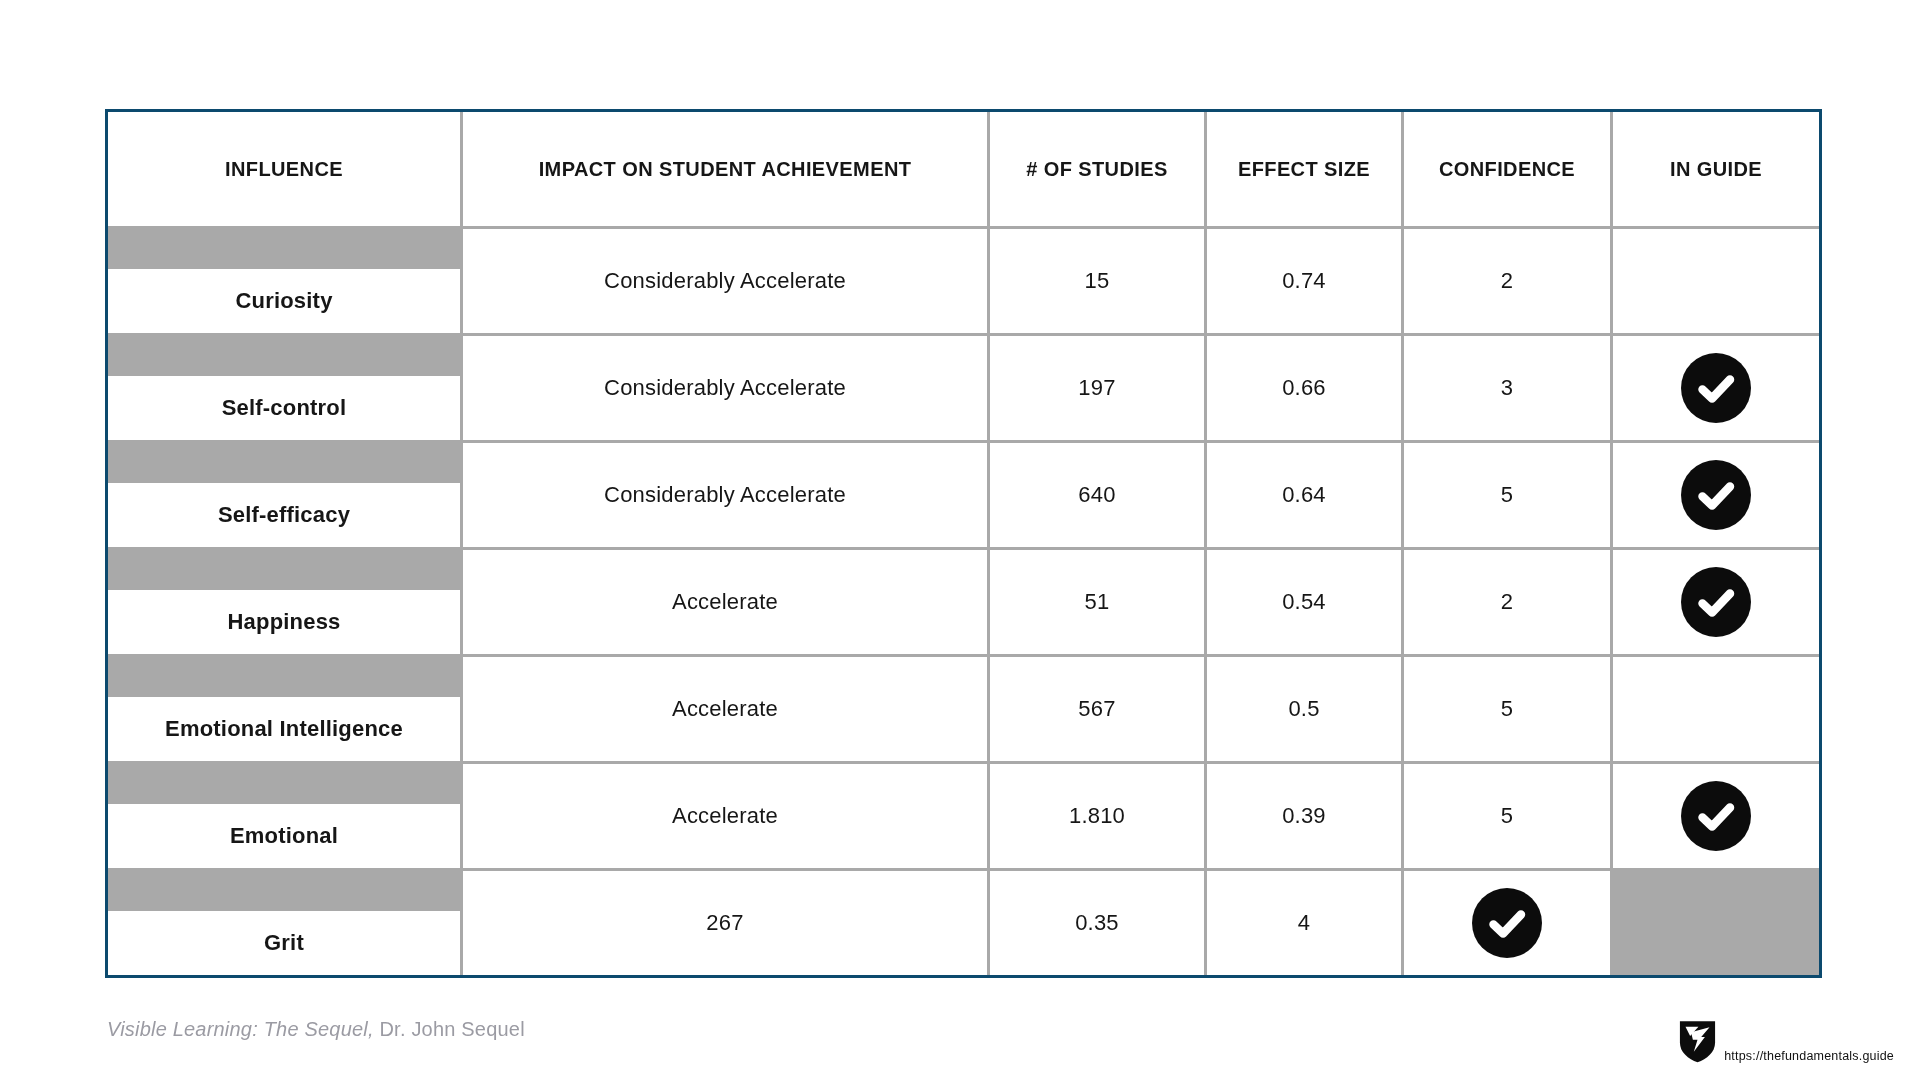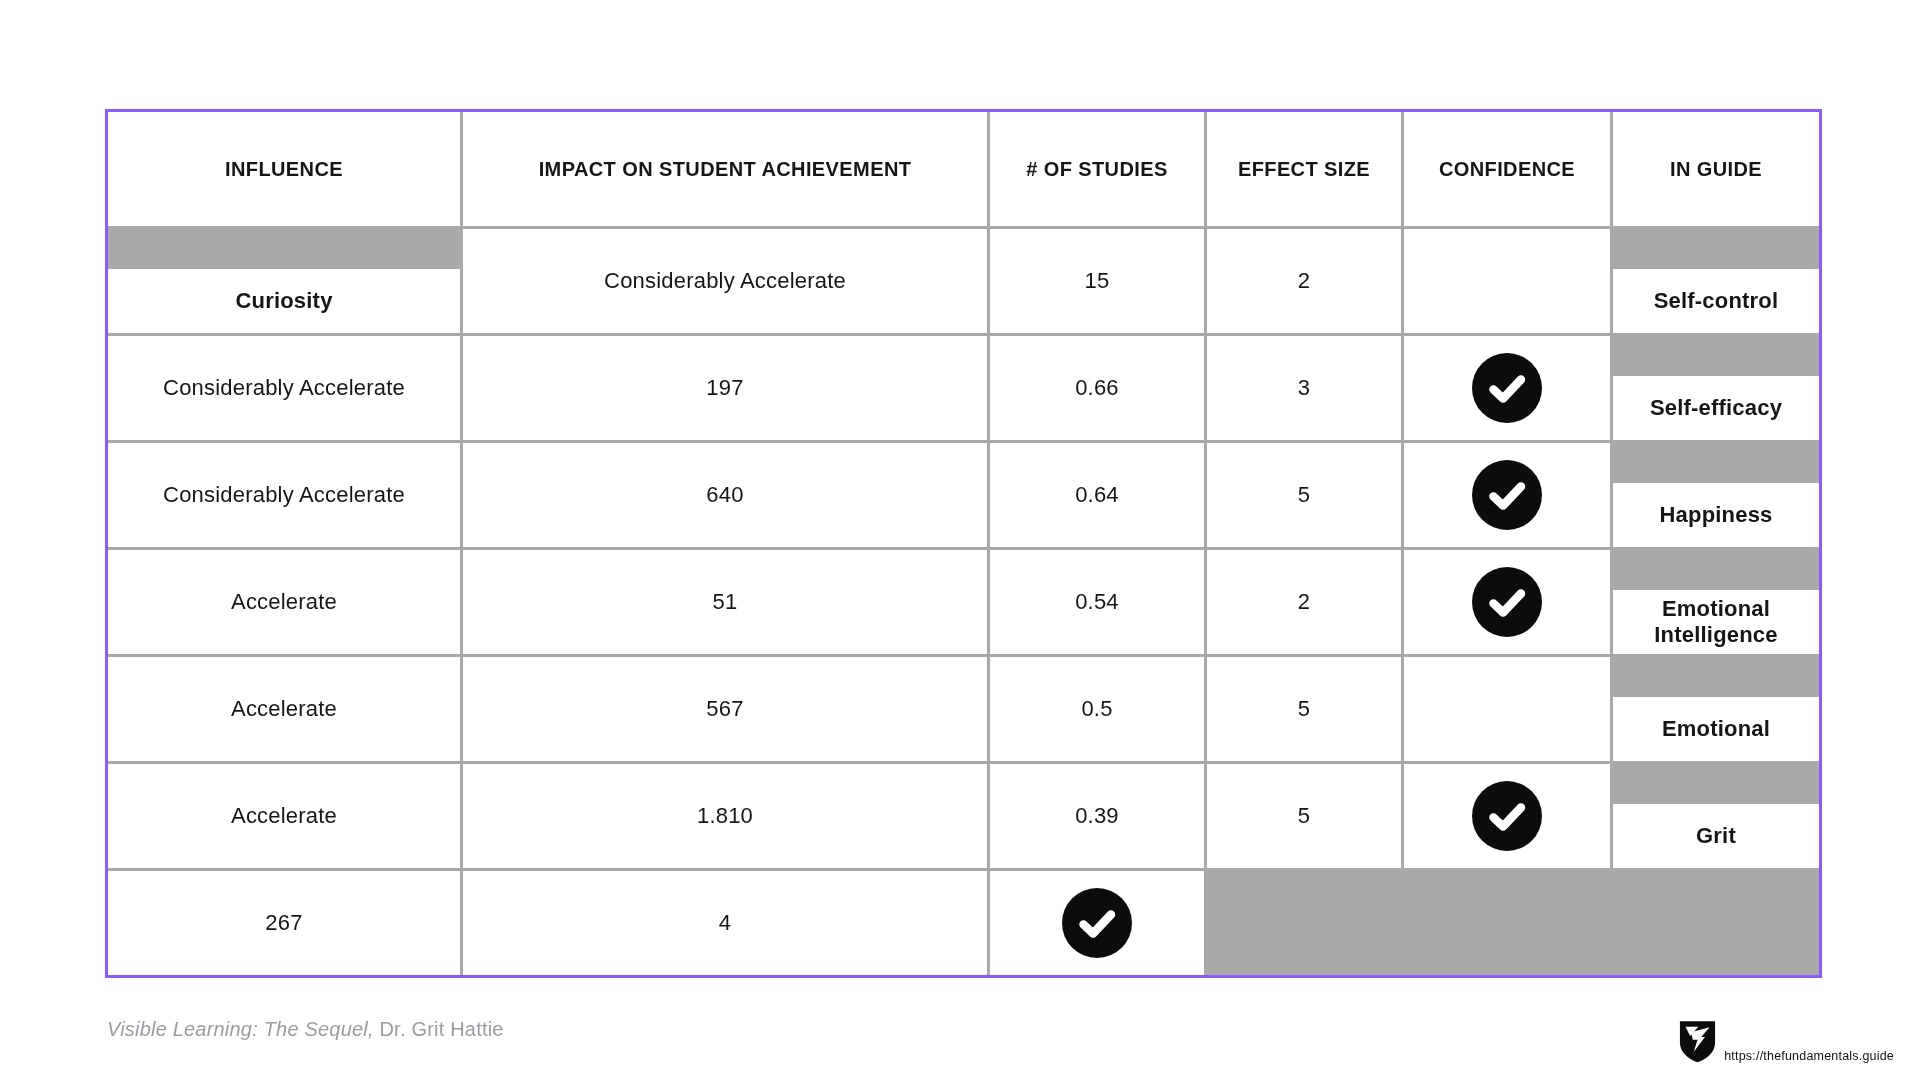--- a/index.html
+++ b/index.html
@@ -14,21 +14,21 @@
 
   
   .vl-table {
     position: absolute;
     left: 105px; top: 109px;
     display: grid;
     grid-template-columns: 352px 524px 214px 194px 206px 206px;
     grid-template-rows: 114px repeat(7, 104px);
     gap: 3px;
     background: #a9a9a9;          
-    border: 3px solid #8b5cf6;
+    border: 3px solid #0c4a6e;
   }
   .cell {
     background: #ffffff;
     display: flex;
     align-items: center;
     justify-content: center;
     text-align: center;
     padding: 0 12px;
     box-sizing: border-box;
     font-size: 22px;
@@ -78,20 +78,21 @@
   <div class="cell header">INFLUENCE</div>
   <div class="cell header">IMPACT ON STUDENT ACHIEVEMENT</div>
   <div class="cell header"># OF STUDIES</div>
   <div class="cell header">EFFECT SIZE</div>
   <div class="cell header">CONFIDENCE</div>
   <div class="cell header">IN GUIDE</div>
 
   <div class="cell influence">Curiosity</div>
   <div class="cell">Considerably Accelerate</div>
   <div class="cell">15</div>
+  <div class="cell">0.74</div>
   <div class="cell">2</div>
   <div class="cell">
     
   </div>
 
   <div class="cell influence">Self-control</div>
   <div class="cell">Considerably Accelerate</div>
   <div class="cell">197</div>
   <div class="cell">0.66</div>
   <div class="cell">3</div>
@@ -150,33 +151,34 @@
     <span>
       <svg class="check-badge" viewBox="0 0 70 70">
           <circle cx="35" cy="35" r="35" fill="#0c0c0c"></circle>
           <path d="M21.5 36.5 L31 45.5 L49 26.5" stroke="#ffffff" stroke-width="8.5" stroke-linecap="round" stroke-linejoin="round" fill="none"></path>
         </svg>
     </span>
   </div>
 
   <div class="cell influence">Grit</div>
   <div class="cell">267</div>
+  <div class="cell">0.35</div>
   <div class="cell">4</div>
   <div class="cell">
     <span>
       <svg class="check-badge" viewBox="0 0 70 70">
           <circle cx="35" cy="35" r="35" fill="#0c0c0c"></circle>
           <path d="M21.5 36.5 L31 45.5 L49 26.5" stroke="#ffffff" stroke-width="8.5" stroke-linecap="round" stroke-linejoin="round" fill="none"></path>
         </svg>
     </span>
   </div>
 
 </div>
 
-<div class="source"><span class="italic">Visible Learning: The Sequel,</span><span> Dr. Grit Hattie</span></div>
+<div class="source"><span class="italic">Visible Learning: The Sequel,</span><span> Dr. John Sequel</span></div>
 
 <div class="brand">
   <span>
     <svg class="shield" viewBox="0 0 40 46">
       <path d="M1 1 H39 V24 C39 35 30 41.5 20 45.5 C10 41.5 1 35 1 24 Z" fill="#0c0c0c"></path>
       <path d="M7 7 L21 7 L12 17 Z" fill="#ffffff"></path>
       <path d="M13 13 L33 7.5 L24 18 L28 18 L16 34 L20 21 L15 21 Z" fill="#ffffff"></path>
     </svg>
   </span>
   <span class="brand-url">https://thefundamentals.guide</span>

